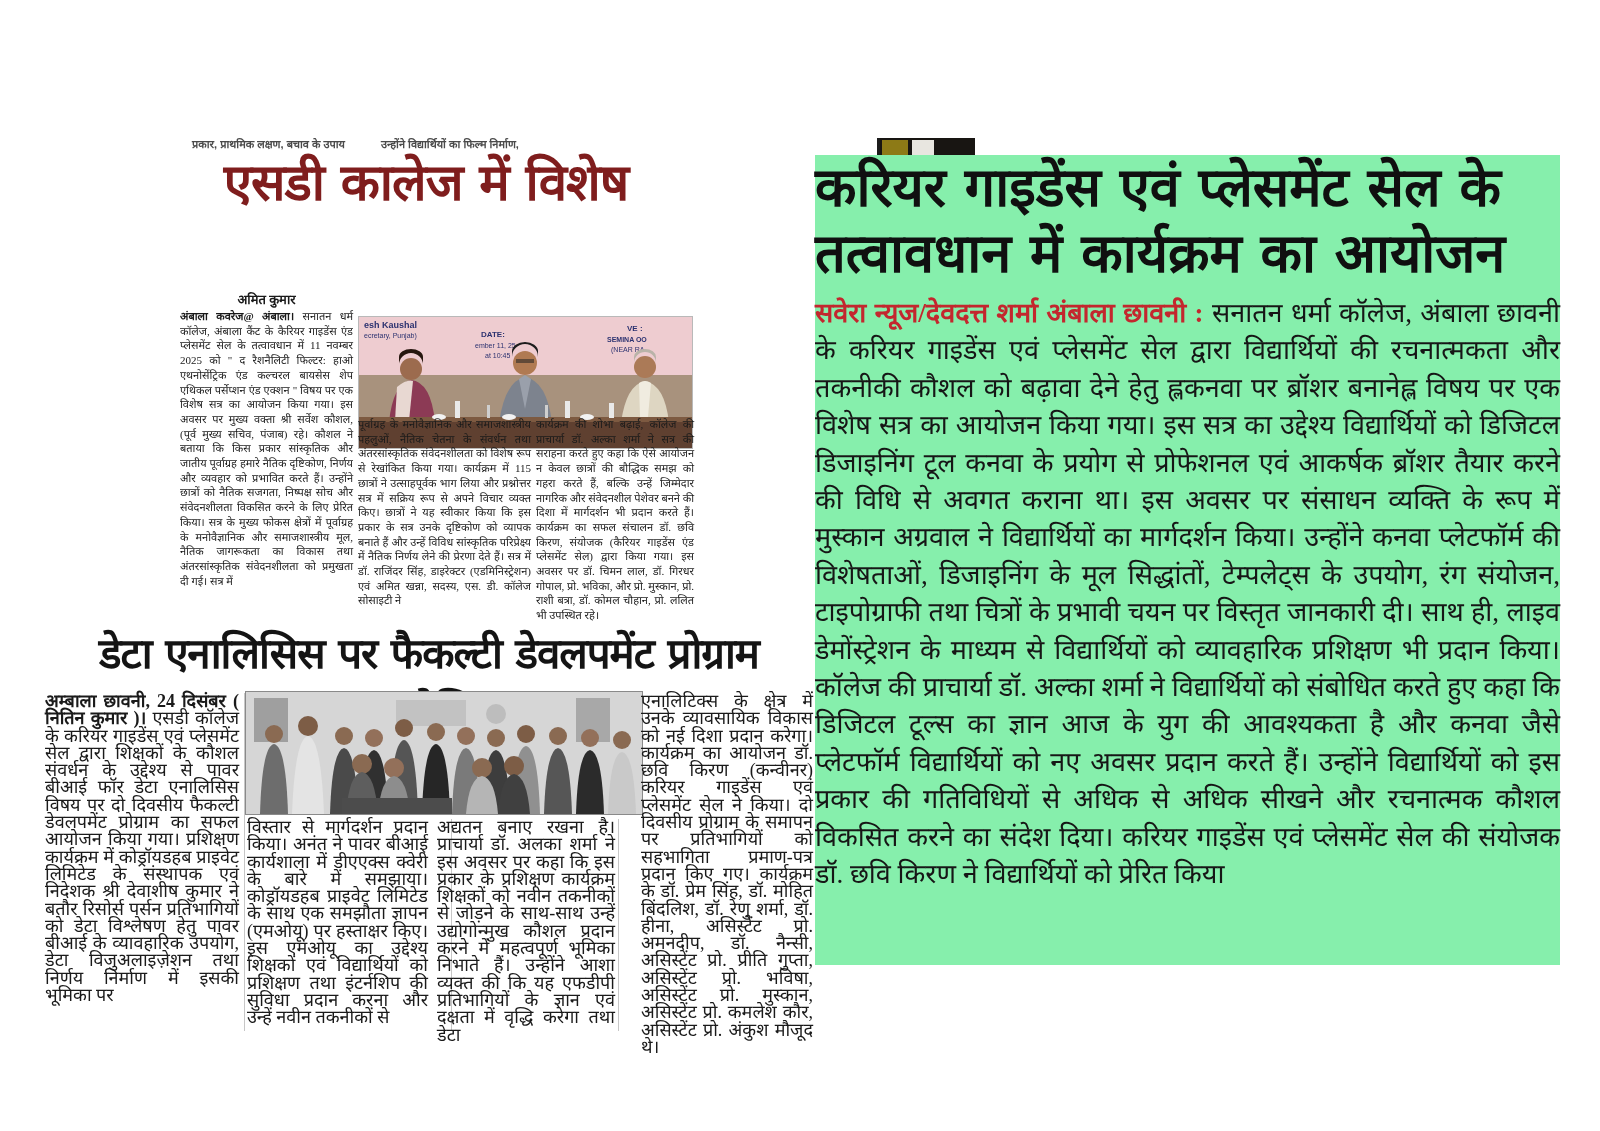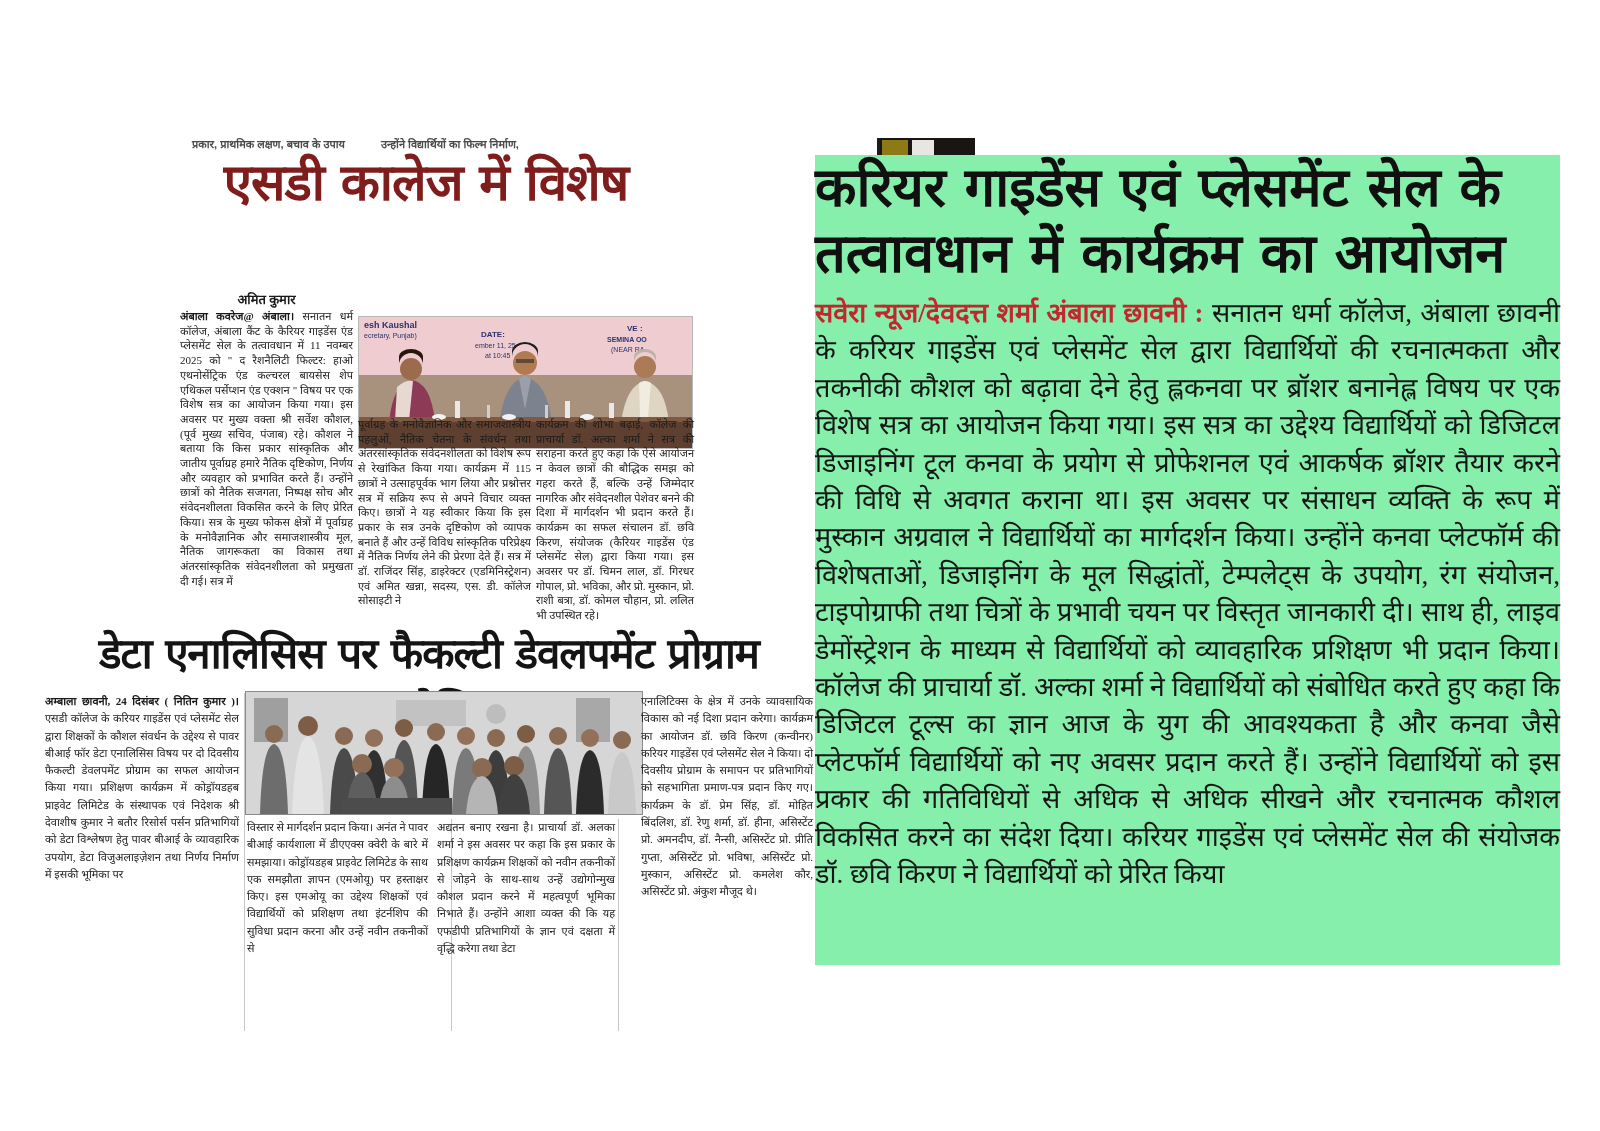--- a/index.html
+++ b/index.html
@@ -31,21 +31,21 @@
   .strip-monitor{position:absolute;left:6px;top:182px;width:52px;height:112px;background:#3c4043;}
   .strip-contact{position:absolute;left:4px;top:392px;width:90px;
                  font-family:"Liberation Sans",sans-serif;font-weight:800;font-size:17px;color:#111;}
   .strip-rule{position:absolute;left:0;top:424px;width:95px;border-top:3px solid #1c1c1c;}
 
   
   .a2{left:45px;top:625px;width:768px;height:408px;background:#fff;}
   .a2-headline{top:0;left:0;width:768px;text-align:center;
                font-family:"DejaVu Sans","Liberation Sans",sans-serif;
                font-weight:800;font-size:42px;line-height:58px;color:#141414;letter-spacing:-1px;}
-  .a2 .col{font-size:11px;line-height:17.3px;text-align:justify;}
+  .a2 .col{font-size:18px;line-height:17.3px;text-align:justify;}
   .a2-c1{left:0;top:68px;width:194px;height:338px;border-right:1px solid #c7c7c7;padding-right:5px;}
   .a2-c2{left:202px;top:194px;width:181px;height:212px;border-right:1px solid #c7c7c7;padding-right:23px;}
   .a2-c3{left:392px;top:194px;width:178px;height:212px;border-right:1px solid #c7c7c7;padding-right:3px;}
   .a2-c4{left:596px;top:68px;width:172px;height:338px;}
   .a2-photo{left:200px;top:66px;width:396px;height:122px;border:1px solid #8a8a8a;}
   .lead-bold{font-weight:700;}
 
   
   .a3{left:815px;top:155px;width:745px;height:810px;background:#86efac;}
   .a3-headline{top:0;left:0;width:745px;

